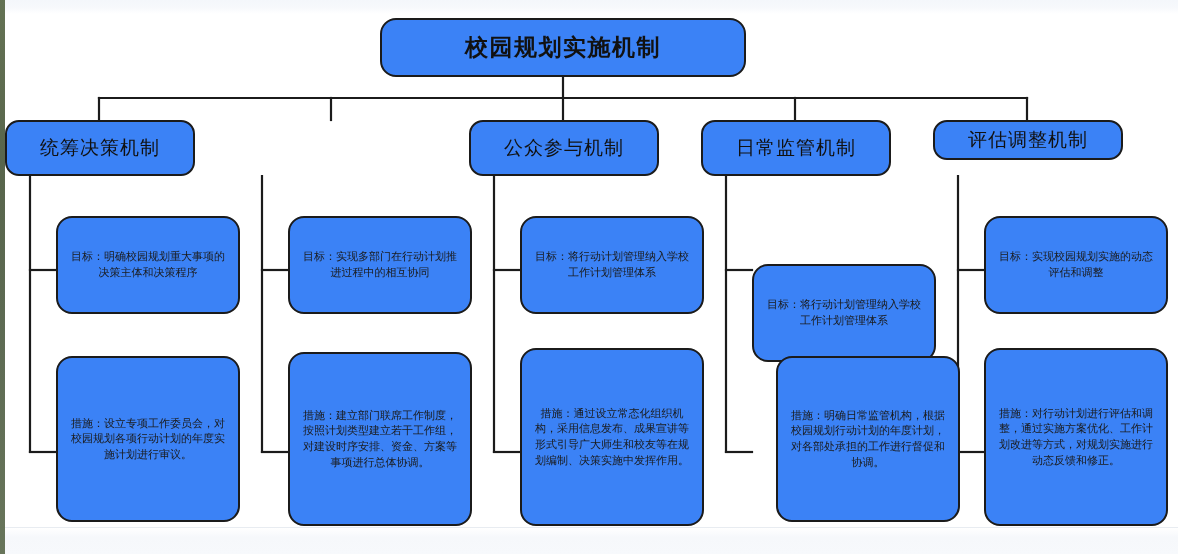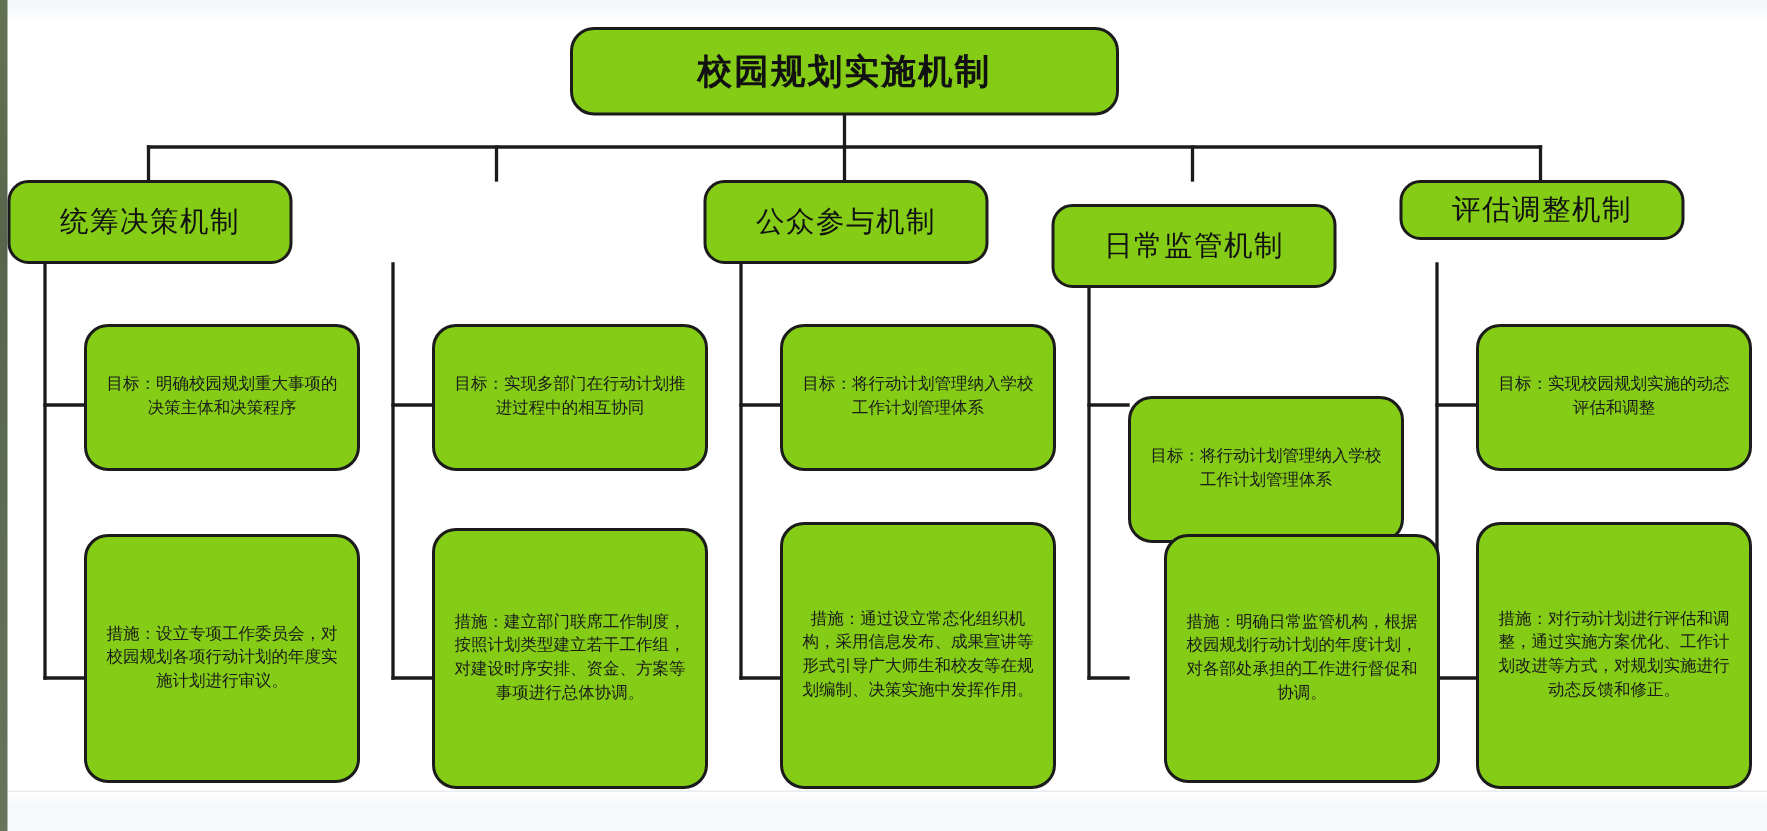--- a/index.html
+++ b/index.html
@@ -58,21 +58,21 @@
     width: 1178px;
     height: 554px;
     pointer-events: none;
     z-index: 1;
   }
 
   
   .node {
     position: absolute;
     box-sizing: border-box;
-    background: #84cc16;
+    background: #3b82f6;
     border: 2px solid #1b1b1b;
     border-radius: 14px;
     display: flex;
     align-items: center;
     justify-content: center;
     text-align: center;
     z-index: 3;
   }
 
   .node.root {
@@ -162,21 +162,21 @@
   <div class="node root" style="left:380px; top:18px; width:366px; height:59px;">
     <span class="node-text">校园规划实施机制</span>
   </div>
 
   <div class="node branch" style="left:5px; top:120px; width:190px; height:56px;">
     <span class="node-text">统筹决策机制</span>
   </div>
   <div class="node branch" style="left:469px; top:120px; width:190px; height:56px;">
     <span class="node-text">公众参与机制</span>
   </div>
-  <div class="node branch" style="left:701px; top:120px; width:190px; height:56px;margin-top:16px;">
+  <div class="node branch" style="left:701px; top:120px; width:190px; height:56px;">
     <span class="node-text">日常监管机制</span>
   </div>
   <div class="node branch" style="left:933px; top:120px; width:190px; height:40px;">
     <span class="node-text">评估调整机制</span>
   </div>
 
   <div class="node leaf" style="left:56px; top:216px; width:184px; height:98px;">
     <span class="node-text">目标：明确校园规划重大事项的决策主体和决策程序</span>
   </div>
   <div class="node leaf" style="left:288px; top:216px; width:184px; height:98px;">

